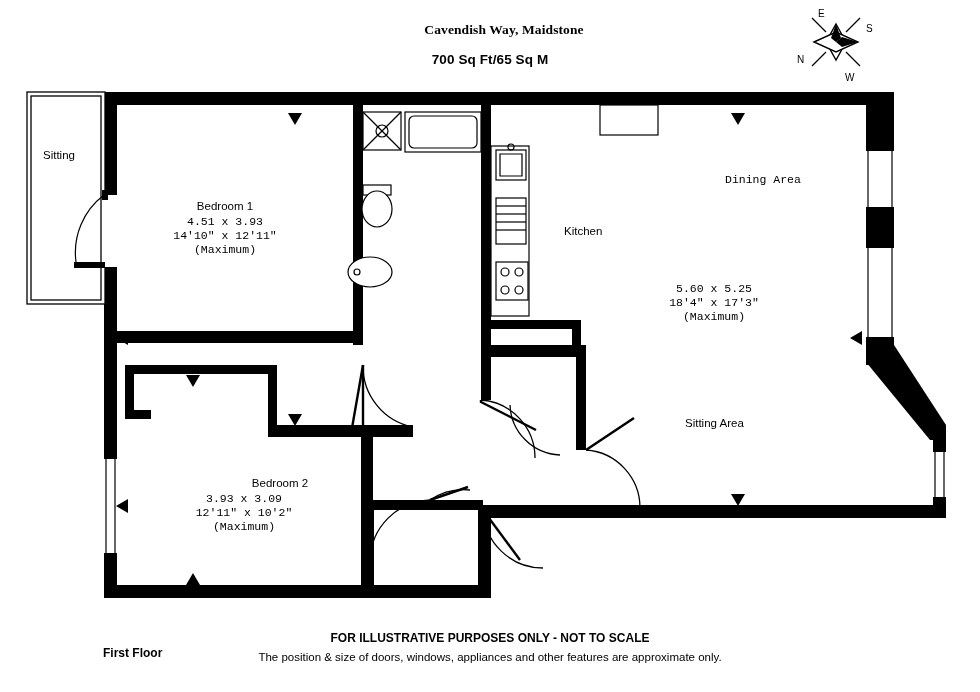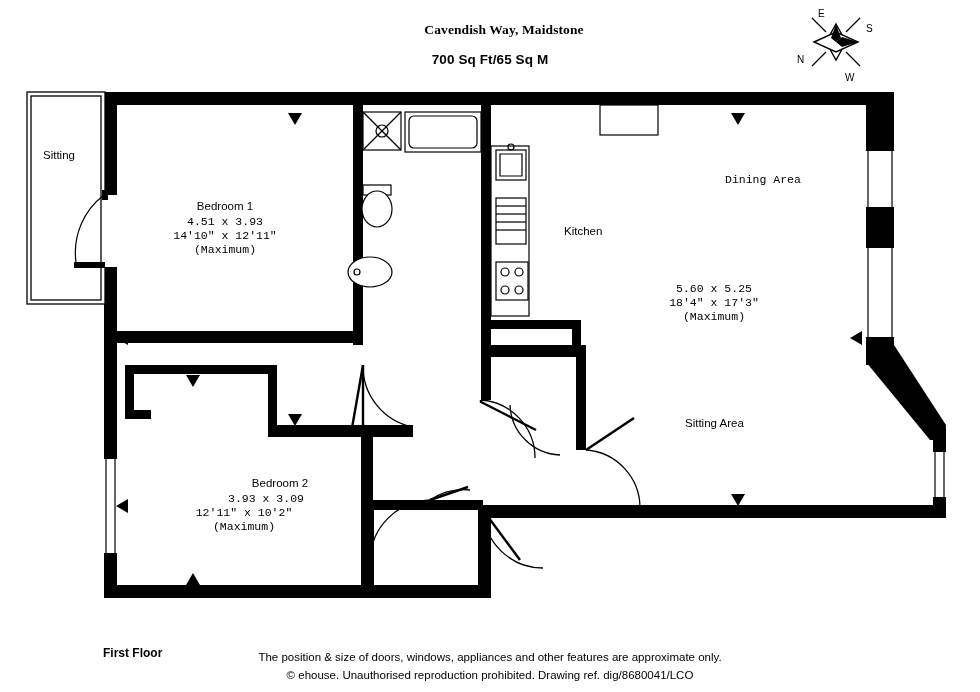--- a/index.html
+++ b/index.html
@@ -253,36 +253,36 @@
   </svg>
 
   <div class="txt room-label" style="left:43px; top:149px;">Sitting</div>
 
   <div class="txt room-label center" style="left:225px; top:200px;">Bedroom 1</div>
   <div class="txt room-dims center" style="left:225px; top:215px;">4.51 x 3.93</div>
   <div class="txt room-dims center" style="left:225px; top:229px;">14'10" x 12'11"</div>
   <div class="txt room-dims center" style="left:225px; top:243px;">(Maximum)</div>
 
   <div class="txt room-label center" style="left:244px; top:477px;margin-left:36px;">Bedroom 2</div>
-  <div class="txt room-dims center" style="left:244px; top:492px;margin-left:22px;">3.93 x 3.09</div>
+  <div class="txt room-dims center" style="left:244px; top:492px;">3.93 x 3.09</div>
   <div class="txt room-dims center" style="left:244px; top:506px;">12'11" x 10'2"</div>
   <div class="txt room-dims center" style="left:244px; top:520px;">(Maximum)</div>
 
   <div class="txt room-label" style="left:564px; top:225px;">Kitchen</div>
 
   <div class="txt room-label" style="left:725px; top:173px;font-family:Liberation Mono, monospace;">Dining Area</div>
 
   <div class="txt room-label" style="left:685px; top:417px;">Sitting Area</div>
   <div class="txt room-dims center" style="left:714px; top:282px;">5.60 x 5.25</div>
   <div class="txt room-dims center" style="left:714px; top:296px;">18'4" x 17'3"</div>
   <div class="txt room-dims center" style="left:714px; top:310px;">(Maximum)</div>
 
   <div class="txt compass-letter" style="left:818px; top:8px;">E</div>
   <div class="txt compass-letter" style="left:866px; top:23px;">S</div>
   <div class="txt compass-letter" style="left:797px; top:54px;">N</div>
   <div class="txt compass-letter" style="left:845px; top:72px;">W</div>
 
   <div class="txt floor-label" style="left:103px; top:625px;">First Floor</div>
 
+  <div class="txt footer-bold center" style="left:490px; top:631px;">FOR ILLUSTRATIVE PURPOSES ONLY - NOT TO SCALE</div>
   <div class="txt footer-normal center" style="left:490px; top:651px;">The position &amp; size of doors, windows, appliances and other features are approximate only.</div>
-  <div class="txt footer-normal center" style="left:490px; top:669px;">© ehouse. Unauthorised reproduction prohibited. Drawing ref. dig/8680041/LCO</div>
 
 </div>
 
 </body></html>

